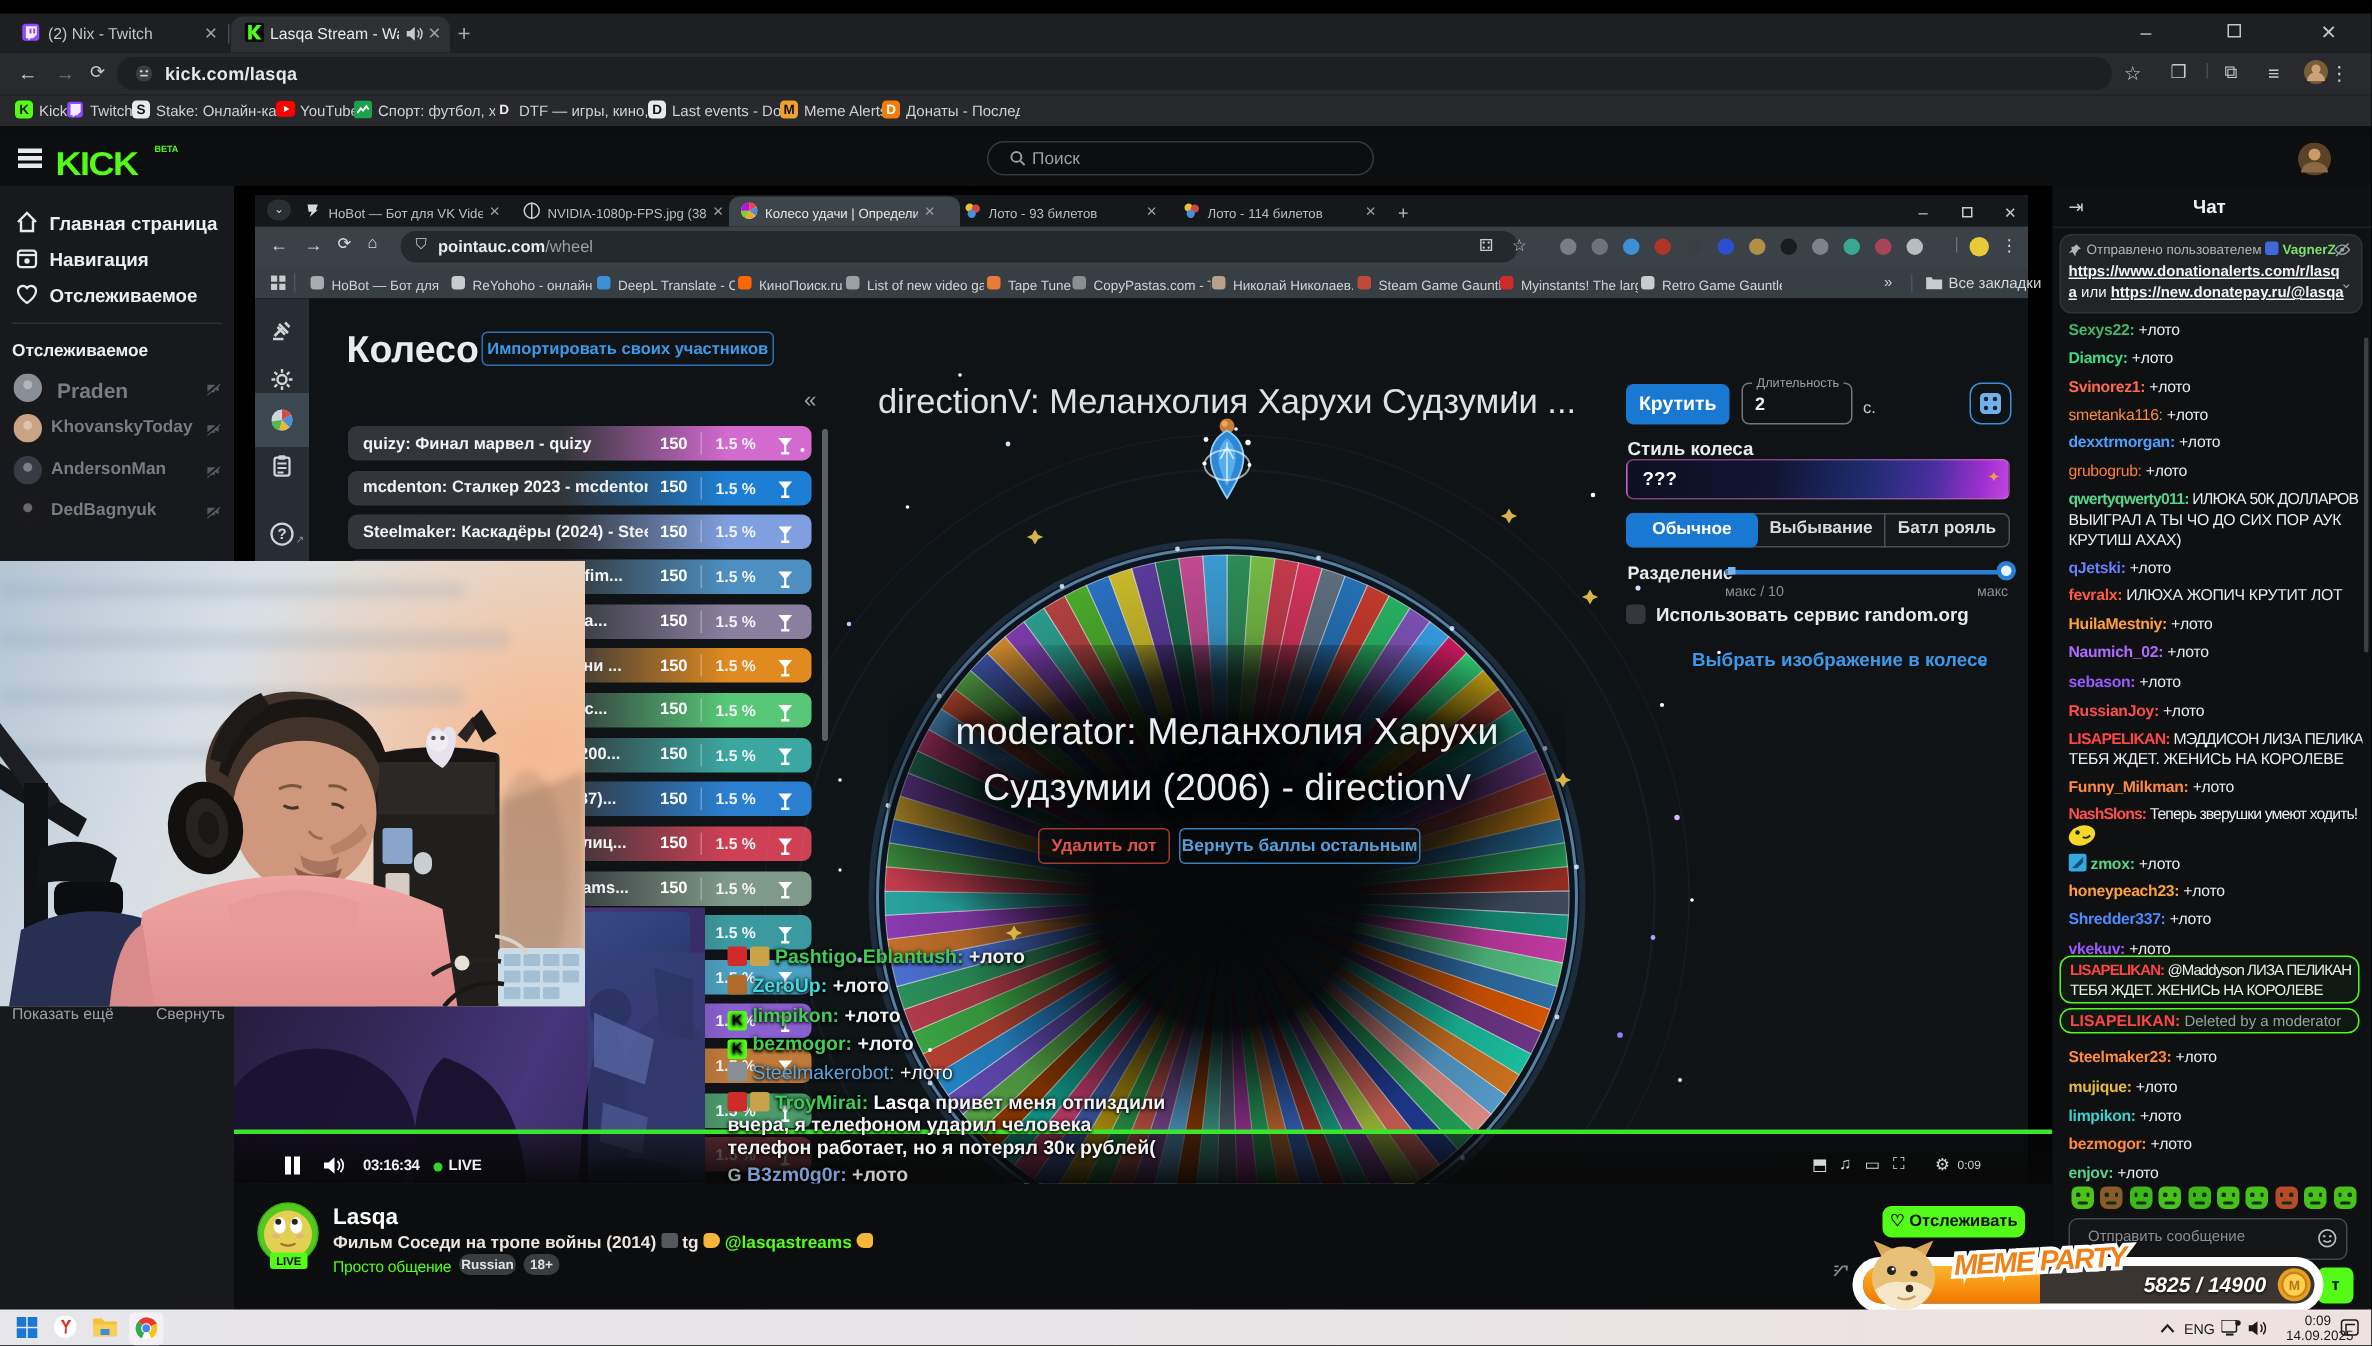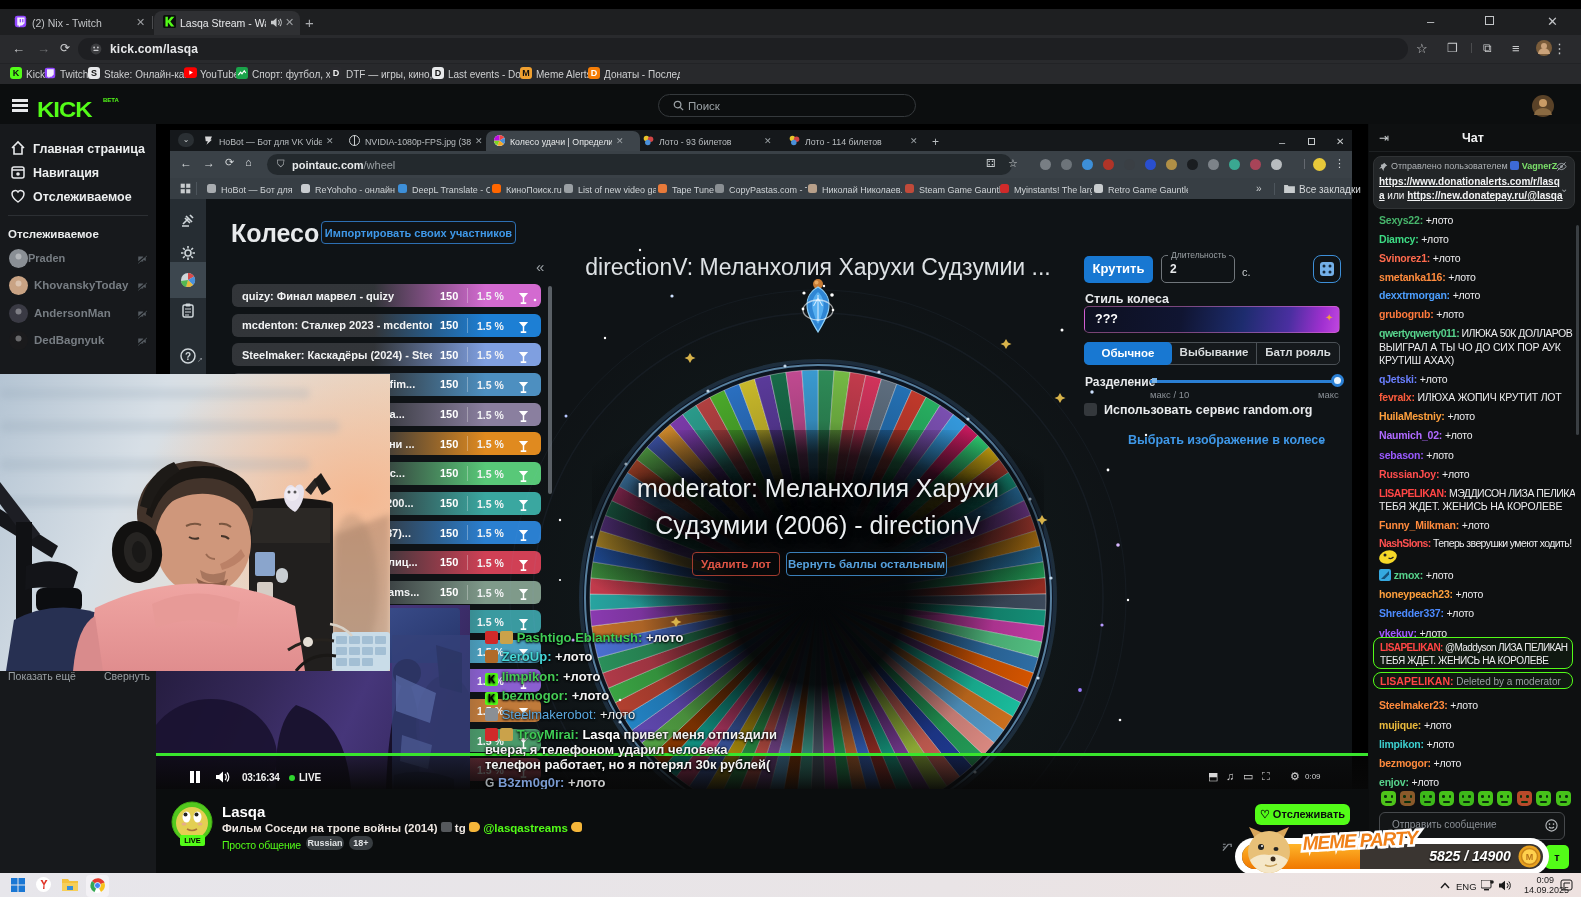--- a/index.html
+++ b/index.html
@@ -114,21 +114,21 @@
 <svg class="abs" style="left:10px;top:188px" width="16" height="16" viewBox="0 0 16 16">
     <path d="M8 14S2 10 2 5.8A3.3 3.3 0 0 1 8 4a3.3 3.3 0 0 1 6 1.8C14 10 8 14 8 14z" stroke="#e8e9eb" stroke-width="1.5" fill="none"></path>
   </svg>
 <div class="abs txt" style="left:33px;top:190px;color:#eceeef;font-size:12.5px;font-weight:bold">Отслеживаемое</div>
 <div class="abs" style="left:8px;top:215px;width:140px;height:1px;background:#2c2f33"></div>
 <div class="abs" style="left:8px;top:228px;color:#eceeef;font-size:11.5px;font-weight:bold">Отслеживаемое</div>
 <svg class="abs" style="left:9px;top:249px" width="19" height="19" viewBox="0 0 19 19">
     <circle cx="9.5" cy="9.5" r="9.5" fill="#8a8f95"></circle>
     <circle cx="9.5" cy="7.5" r="3" fill="rgba(255,255,255,.35)"></circle>
   </svg>
-<div class="abs txt" style="left:28px;top:252px;color:#777d83;font-size:11px;font-weight:bold">Praden</div>
+<div class="abs txt" style="left:38px;top:252px;color:#777d83;font-size:14px;font-weight:bold">Praden</div>
 <svg class="abs" style="left:137px;top:254px" width="10" height="10" viewBox="0 0 16 16">
     <path d="M2 4h8v8H2zM10 7l4-2v6l-4-2" fill="#565c62"></path>
     <path d="M1 14 15 2" stroke="#17191c" stroke-width="2.6"></path>
     <path d="M2 15 16 3" stroke="#565c62" stroke-width="1.2"></path>
   </svg>
 <svg class="abs" style="left:9px;top:276px" width="19" height="19" viewBox="0 0 19 19">
     <circle cx="9.5" cy="9.5" r="9.5" fill="#c9a384"></circle>
     <circle cx="9.5" cy="7.5" r="3" fill="rgba(255,255,255,.35)"></circle>
   </svg>
 <div class="abs txt" style="left:34px;top:279px;color:#777d83;font-size:11.5px;font-weight:bold">KhovanskyToday</div>
@@ -705,23 +705,23 @@
     <path d="M1 8q7-9 14 0-7 9-14 0z" stroke="#9aa0a4" stroke-width="1.4" fill="none"></path>
     <circle cx="8" cy="8" r="2" fill="#9aa0a4"></circle>
     <path d="M2 14 14 2" stroke="#9aa0a4" stroke-width="1.4"></path>
   </svg>
 <div class="abs txt" style="left:1379px;top:176px;color:#f2f3f4;font-size:10px;font-weight:bold;text-decoration:underline">https://www.donationalerts.com/r/lasq</div>
 <div class="abs txt" style="left:1379px;top:190px;color:#f2f3f4;font-size:10px;font-weight:bold"><u>а</u> <span style="text-decoration:none;font-weight:normal">или</span> <u>https://new.donatepay.ru/@lasqa</u></div>
 <div class="abs" style="left:1560px;top:183px;color:#9aa0a4;font-size:10px">⌄</div>
 <div class="abs txt" style="left:1379px;top:214px;width:196px;height:13px;overflow:hidden;font-size:10.5px;letter-spacing:-.2px"><span style="color:#47b56b;font-weight:bold">Sexys22:</span> <span style="color:#ececee">+лото</span></div>
 <div class="abs txt" style="left:1379px;top:233px;width:188px;height:13px;overflow:hidden;font-size:10.5px;letter-spacing:-.2px"><span style="color:#3ddc84;font-weight:bold">Diamcy:</span> <span style="color:#ececee">+лото</span></div>
 <div class="abs txt" style="left:1379px;top:252px;width:196px;height:13px;overflow:hidden;font-size:10.5px;letter-spacing:-.2px"><span style="color:#ff6a4d;font-weight:bold">Svinorez1:</span> <span style="color:#ececee">+лото</span></div>
-<div class="abs txt" style="left:1379px;top:271px;width:196px;height:13px;overflow:hidden;font-size:10.5px;letter-spacing:-.2px"><span style="color:#ff8b3d;font-weight:bold">smetanka116:</span> <span style="color:#ececee">+лото</span></div>
+<div class="abs txt" style="left:1379px;top:271px;width:196px;height:13px;overflow:hidden;font-size:10.5px;letter-spacing:-.2px"><span style="color:#ff8b3d;font-weight:normal">smetanka116:</span> <span style="color:#ececee">+лото</span></div>
 <div class="abs txt" style="left:1379px;top:289px;width:196px;height:13px;overflow:hidden;font-size:10.5px;letter-spacing:-.2px"><span style="color:#4d9fff;font-weight:bold">dexxtrmorgan:</span> <span style="color:#ececee">+лото</span></div>
-<div class="abs txt" style="left:1379px;top:308px;width:196px;height:13px;overflow:hidden;font-size:10.5px;letter-spacing:-.2px"><span style="color:#ff7a3d;font-weight:bold">grubogrub:</span> <span style="color:#ececee">+лото</span></div>
+<div class="abs txt" style="left:1379px;top:308px;width:196px;height:13px;overflow:hidden;font-size:10.5px;letter-spacing:-.2px"><span style="color:#ff7a3d;font-weight:normal">grubogrub:</span> <span style="color:#ececee">+лото</span></div>
 <div class="abs txt" style="left:1379px;top:327px;width:196px;height:13px;overflow:hidden;font-size:10.5px;letter-spacing:-.2px"><span style="letter-spacing:-.5px"><span style="color:#57d38c;font-weight:bold">qwertyqwerty011:</span> <span style="color:#ececee">ИЛЮКА 50К ДОЛЛАРОВ</span></span></div>
 <div class="abs txt" style="left:1379px;top:341px;width:196px;height:13px;overflow:hidden;font-size:10.5px;letter-spacing:-.2px"><span style="color:#ececee">ВЫИГРАЛ А ТЫ ЧО ДО СИХ ПОР АУК</span></div>
 <div class="abs txt" style="left:1379px;top:354px;width:196px;height:13px;overflow:hidden;font-size:10.5px;letter-spacing:-.2px"><span style="color:#ececee">КРУТИШ АХАХ)</span></div>
 <div class="abs txt" style="left:1379px;top:373px;width:196px;height:13px;overflow:hidden;font-size:10.5px;letter-spacing:-.2px"><span style="color:#6a7fff;font-weight:bold">qJetski:</span> <span style="color:#ececee">+лото</span></div>
 <div class="abs txt" style="left:1379px;top:391px;width:196px;height:13px;overflow:hidden;font-size:10.5px;letter-spacing:-.2px"><span style="color:#ff5c3d;font-weight:bold">fevralx:</span> <span style="color:#ececee">ИЛЮХА ЖОПИЧ КРУТИТ ЛОТ</span></div>
 <div class="abs txt" style="left:1379px;top:410px;width:196px;height:13px;overflow:hidden;font-size:10.5px;letter-spacing:-.2px"><span style="color:#ffa03d;font-weight:bold">HuilaMestniy:</span> <span style="color:#ececee">+лото</span></div>
 <div class="abs txt" style="left:1379px;top:429px;width:196px;height:13px;overflow:hidden;font-size:10.5px;letter-spacing:-.2px"><span style="color:#b06aff;font-weight:bold">Naumich_02:</span> <span style="color:#ececee">+лото</span></div>
 <div class="abs txt" style="left:1379px;top:449px;width:196px;height:13px;overflow:hidden;font-size:10.5px;letter-spacing:-.2px"><span style="color:#9a5aff;font-weight:bold">sebason:</span> <span style="color:#ececee">+лото</span></div>
 <div class="abs txt" style="left:1379px;top:468px;width:196px;height:13px;overflow:hidden;font-size:10.5px;letter-spacing:-.2px"><span style="color:#ff4d4d;font-weight:bold">RussianJoy:</span> <span style="color:#ececee">+лото</span></div>
 <div class="abs txt" style="left:1379px;top:487px;width:196px;height:13px;overflow:hidden;font-size:10.5px;letter-spacing:-.2px"><span style="letter-spacing:-.5px"><span style="color:#ff4545;font-weight:bold">LISAPELIKAN:</span> <span style="color:#ececee">МЭДДИСОН ЛИЗА ПЕЛИКАН</span></span></div>

